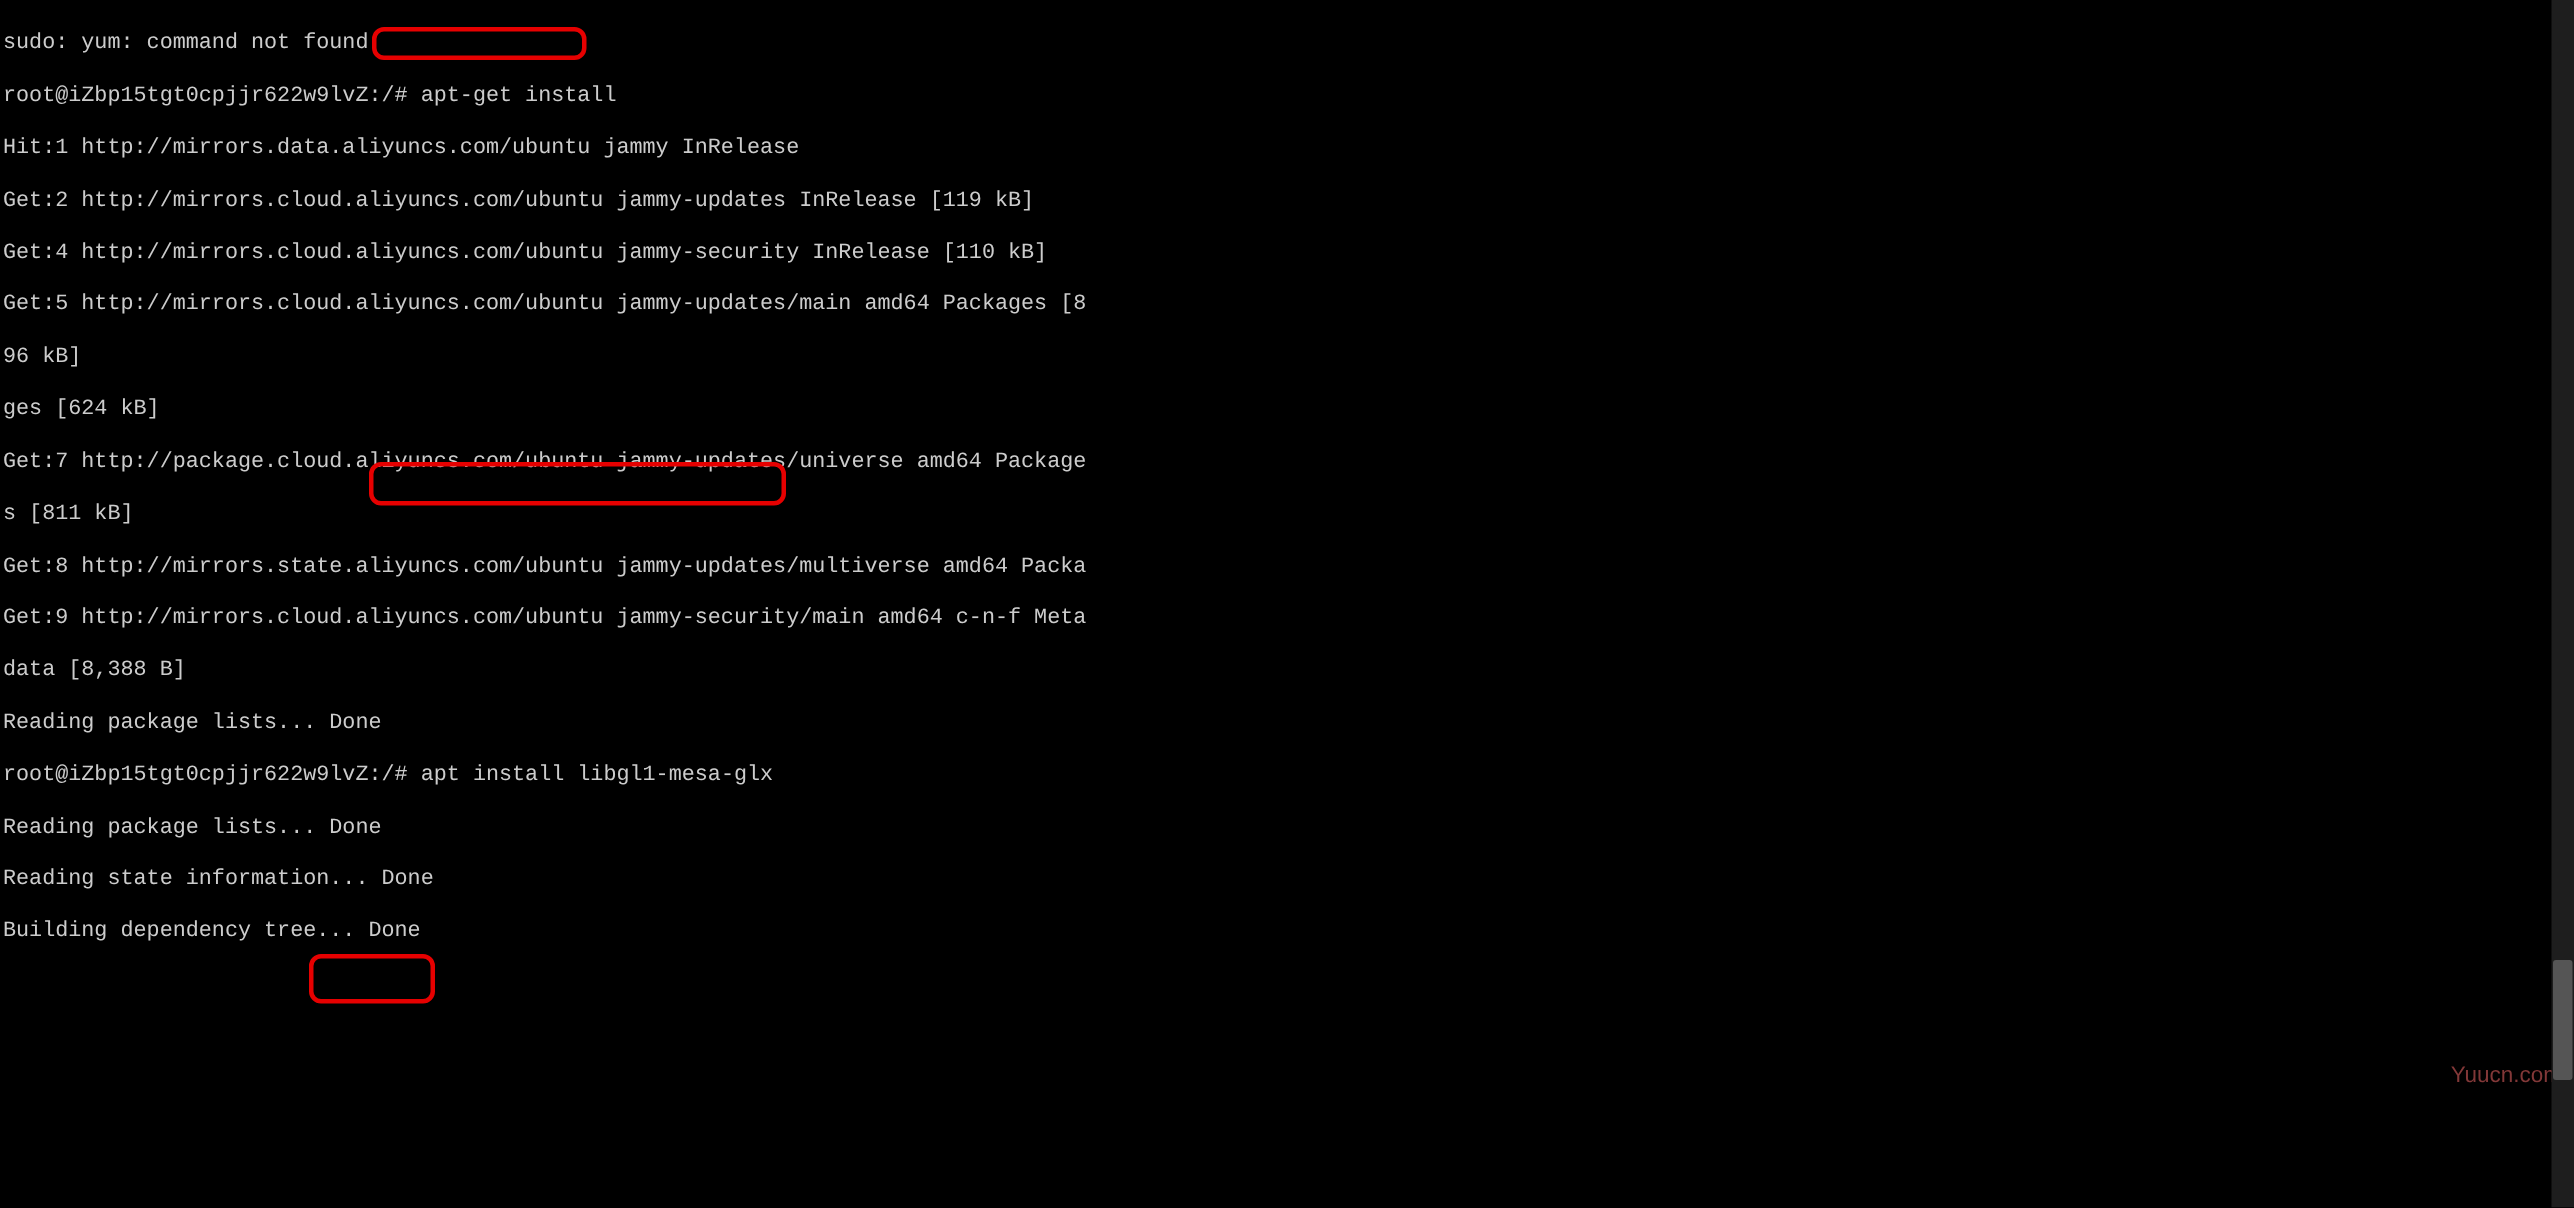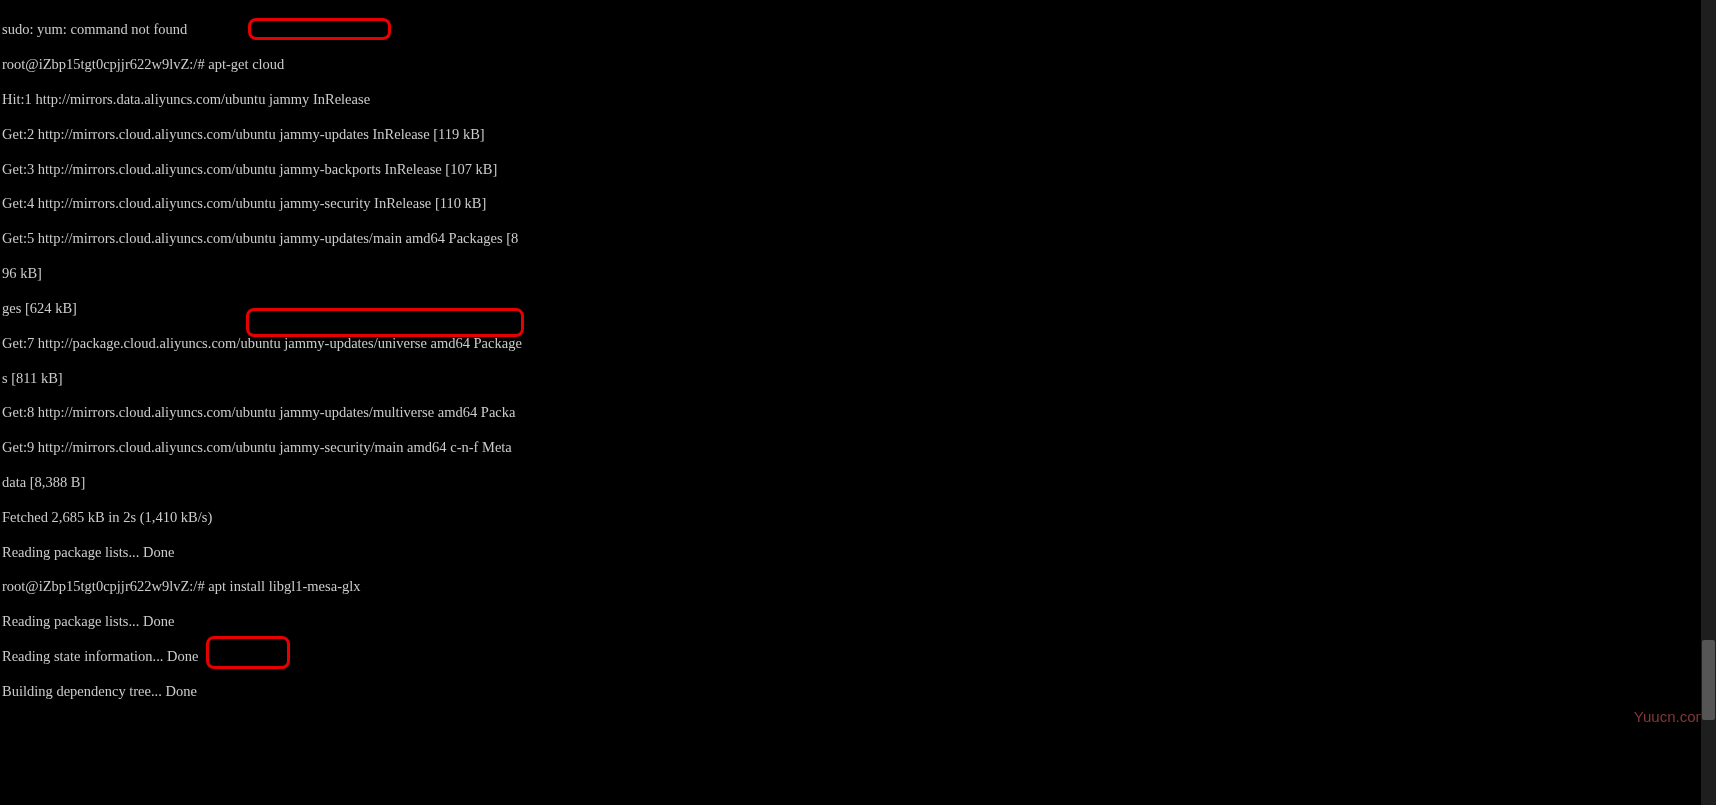--- a/index.html
+++ b/index.html
@@ -12,21 +12,21 @@
       font-size: 14.5px;
       line-height: 17.4px;
       overflow: hidden;
       position: relative;
     }
     .terminal {
       white-space: pre;
       padding: 4px 2px;
       position: relative;
     }
-    .line { display: block; font-family: Liberation Serif, serif; }
+    .line { display: block; }
     .highlight-box {
       position: absolute;
       border: 3px solid #e60000;
       border-radius: 8px;
       pointer-events: none;
     }
     .hb1 { top: 18px; left: 248px; width: 143px; height: 22px; }
     .hb2 { top: 308px; left: 246px; width: 278px; height: 29px; }
     .hb3 { top: 636px; left: 206px; width: 84px; height: 33px; }
     .watermark {
@@ -55,34 +55,32 @@
       top: 640px;
       height: 80px;
     }
     .cmd-input { display:inline; }
   </style>
 </head>
 <body>
 
 <div class="terminal">
 <span class="line">sudo: yum: command not found</span>
-<span class="line"><span>root@iZbp15tgt0cpjjr622w9lvZ:/</span><span># </span><span class="cmd-input">apt-get cloud</span></span>
+<span class="line"><span>root@iZbp15tgt0cpjjr622w9lvZ:/</span><span># </span><span class="cmd-input">apt-get install</span></span>
 <span class="line">Hit:1 http://mirrors.data.aliyuncs.com/ubuntu jammy InRelease</span>
 <span class="line">Get:2 http://mirrors.cloud.aliyuncs.com/ubuntu jammy-updates InRelease [119 kB]</span>
-<span class="line">Get:3 http://mirrors.cloud.aliyuncs.com/ubuntu jammy-backports InRelease [107 kB]</span>
 <span class="line">Get:4 http://mirrors.cloud.aliyuncs.com/ubuntu jammy-security InRelease [110 kB]</span>
 <span class="line">Get:5 http://mirrors.cloud.aliyuncs.com/ubuntu jammy-updates/main amd64 Packages [8</span>
 <span class="line">96 kB]</span>
 <span class="line">ges [624 kB]</span>
 <span class="line">Get:7 http://package.cloud.aliyuncs.com/ubuntu jammy-updates/universe amd64 Package</span>
 <span class="line">s [811 kB]</span>
-<span class="line">Get:8 http://mirrors.cloud.aliyuncs.com/ubuntu jammy-updates/multiverse amd64 Packa</span>
+<span class="line">Get:8 http://mirrors.state.aliyuncs.com/ubuntu jammy-updates/multiverse amd64 Packa</span>
 <span class="line">Get:9 http://mirrors.cloud.aliyuncs.com/ubuntu jammy-security/main amd64 c-n-f Meta</span>
 <span class="line">data [8,388 B]</span>
-<span class="line">Fetched 2,685 kB in 2s (1,410 kB/s)</span>
 <span class="line">Reading package lists... Done</span>
 <span class="line"><span>root@iZbp15tgt0cpjjr622w9lvZ:/</span><span># </span><span class="cmd-input">apt install libgl1-mesa-glx</span></span>
 <span class="line">Reading package lists... Done</span>
 <span class="line">Reading state information... Done</span>
 <span class="line">Building dependency tree... Done</span>
 
 
 
 
 

